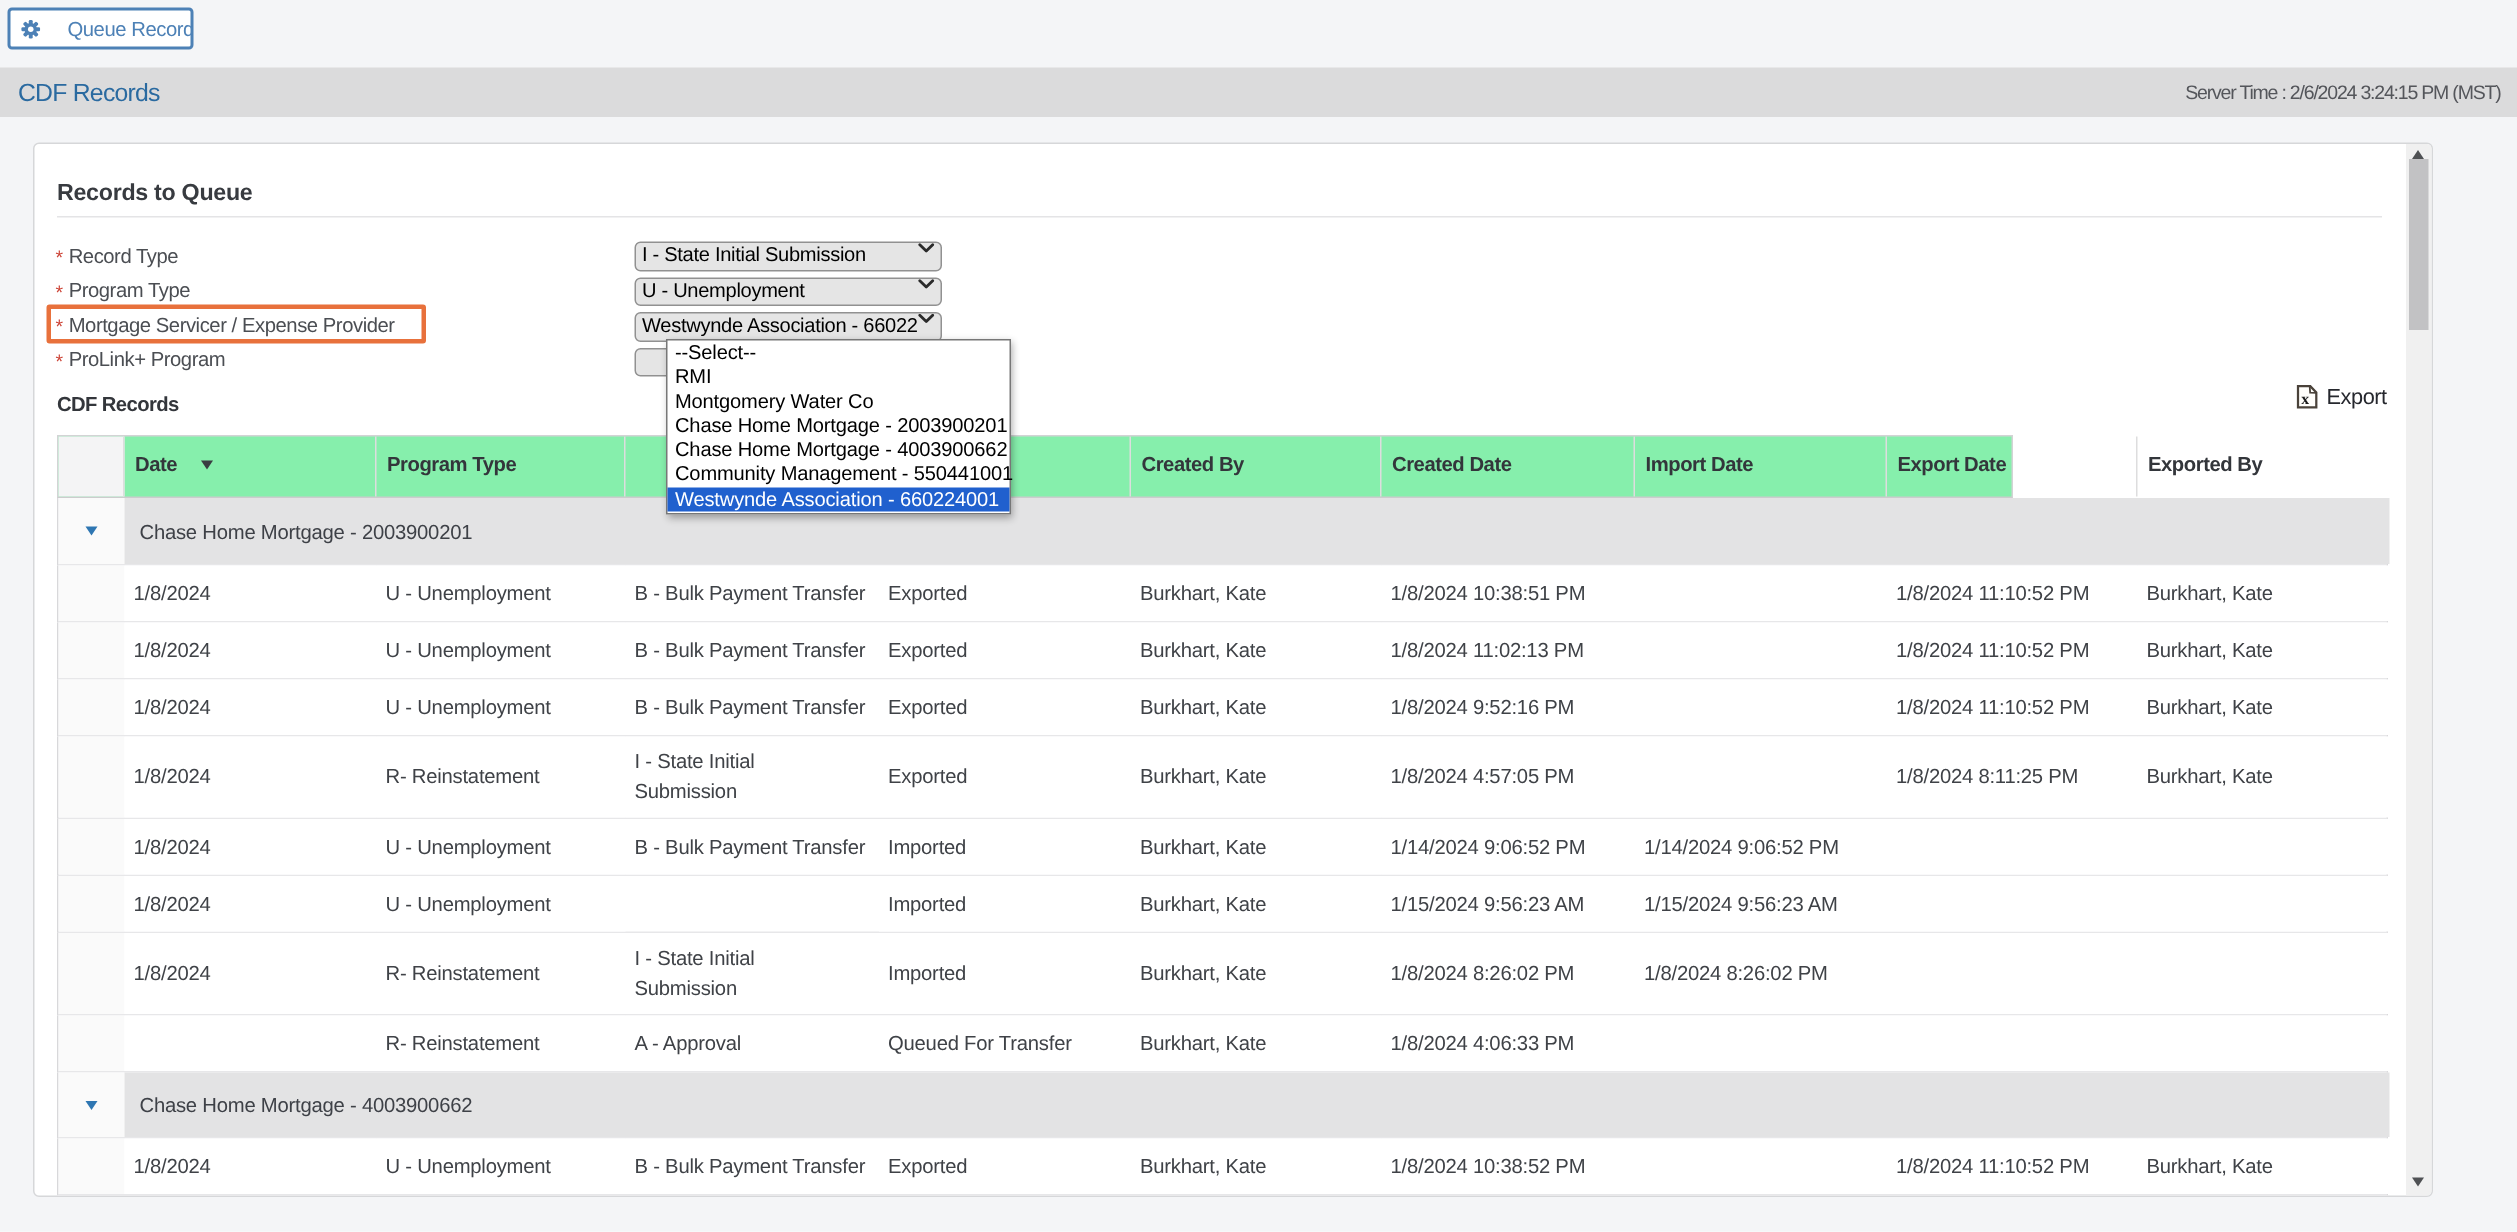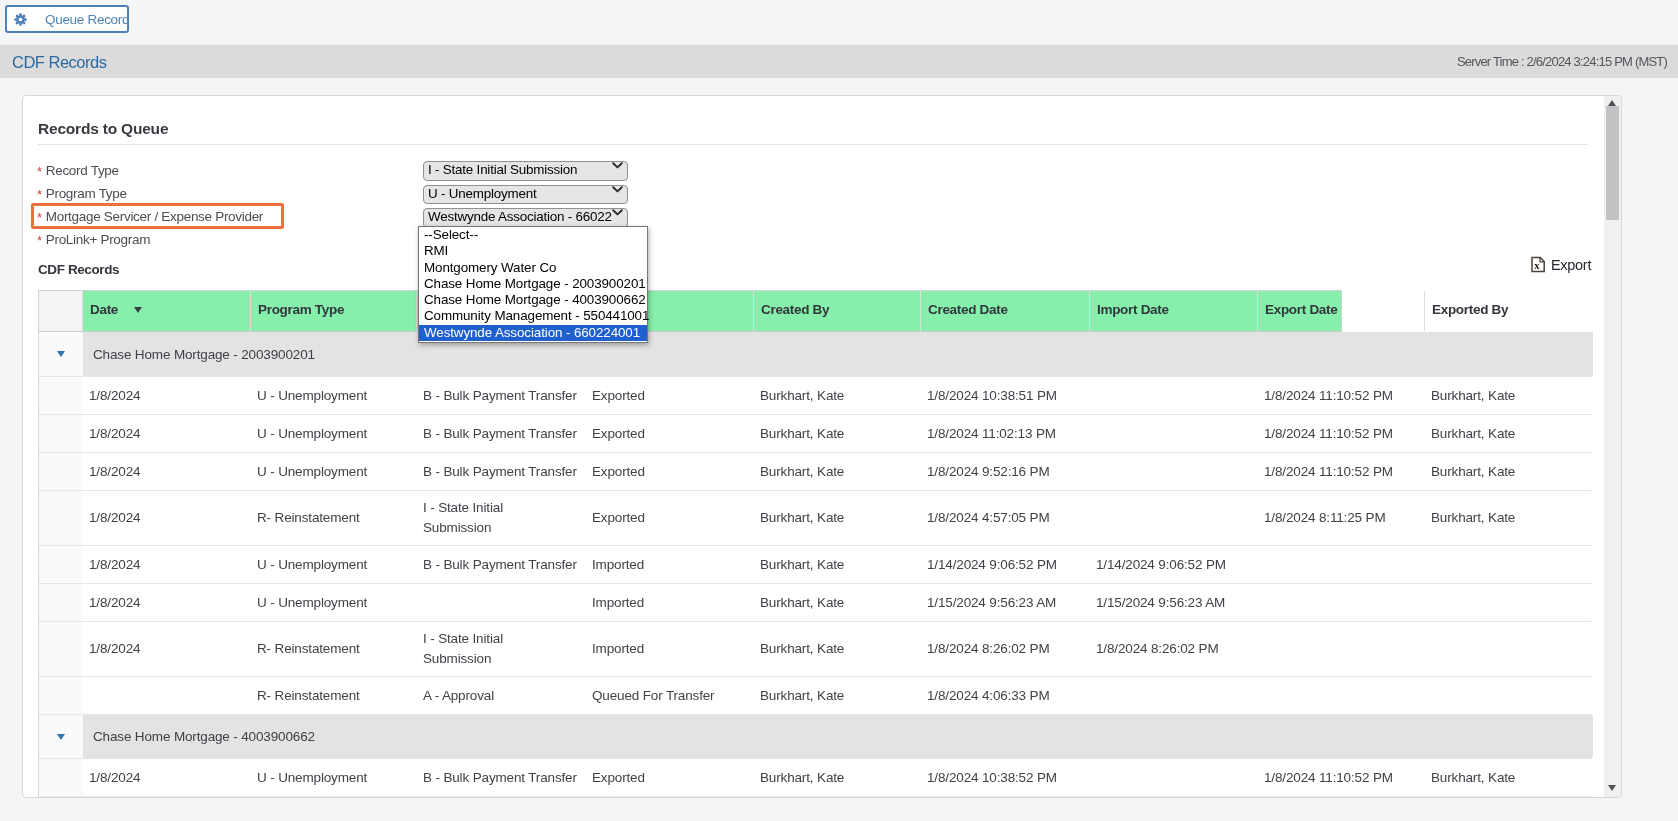--- a/index.html
+++ b/index.html
@@ -35,21 +35,21 @@
   border-left:4.5px solid transparent; border-right:4.5px solid transparent; border-top:6px solid #3a3d42; }
 #tbody { position:absolute; left:0; top:42px; width:1554px; }
 .trow { position:absolute; left:0; width:1554px; border-left:1px solid #d8d8da; border-right:1px solid #d8d8da; border-bottom:1px solid #e7e7e9; }
 .exp { position:absolute; left:0; top:0; width:44px; background:#fafafa; }
 .tri { position:absolute; left:18px; top:50%; margin-top:-3px; width:0; height:0;
   border-left:4.5px solid transparent; border-right:4.5px solid transparent; border-top:6.5px solid #2e76b2; }
 .gcell { position:absolute; top:0; background:#e3e3e4; font-size:13.5px; color:#3e4147;
   display:flex; align-items:center; padding-left:10px; letter-spacing:-0.15px; }
 .cell { position:absolute; top:0; background:#fff; font-size:13.5px; color:#3f4247;
   display:flex; align-items:center; padding-left:6px; letter-spacing:-0.15px; line-height:20px; }
-#popup { position:absolute; left:395px; top:130px; width:230px; background:#fff;
+#popup { position:absolute; left:421px; top:130px; width:230px; background:#fff;
   border:1px solid #777; box-shadow:1px 2px 5px rgba(0,0,0,0.32); z-index:50; padding-bottom:1px; }
 .opt { height:16.3px; line-height:16.3px; font-size:13.4px; letter-spacing:-0.1px; color:#000; padding-left:5px; white-space:nowrap; }
 .optsel { background:#2060ce; color:#fff; }
 #sbar { position:absolute; right:0; top:0; width:17px; height:701px; background:#f0f0f0;
   border-radius:0 3px 3px 0; }
 #sbar .thumb { position:absolute; left:2px; top:10px; width:13px; height:114px; background:#c2c2c4; }
 .sarr { position:absolute; left:4px; width:0; height:0; }
 .up { top:4px; border-left:4.5px solid transparent; border-right:4.5px solid transparent; border-bottom:6px solid #4f5154; }
 .dn { bottom:6px; border-left:4.5px solid transparent; border-right:4.5px solid transparent; border-top:6px solid #4f5154; }
 </style></head>

